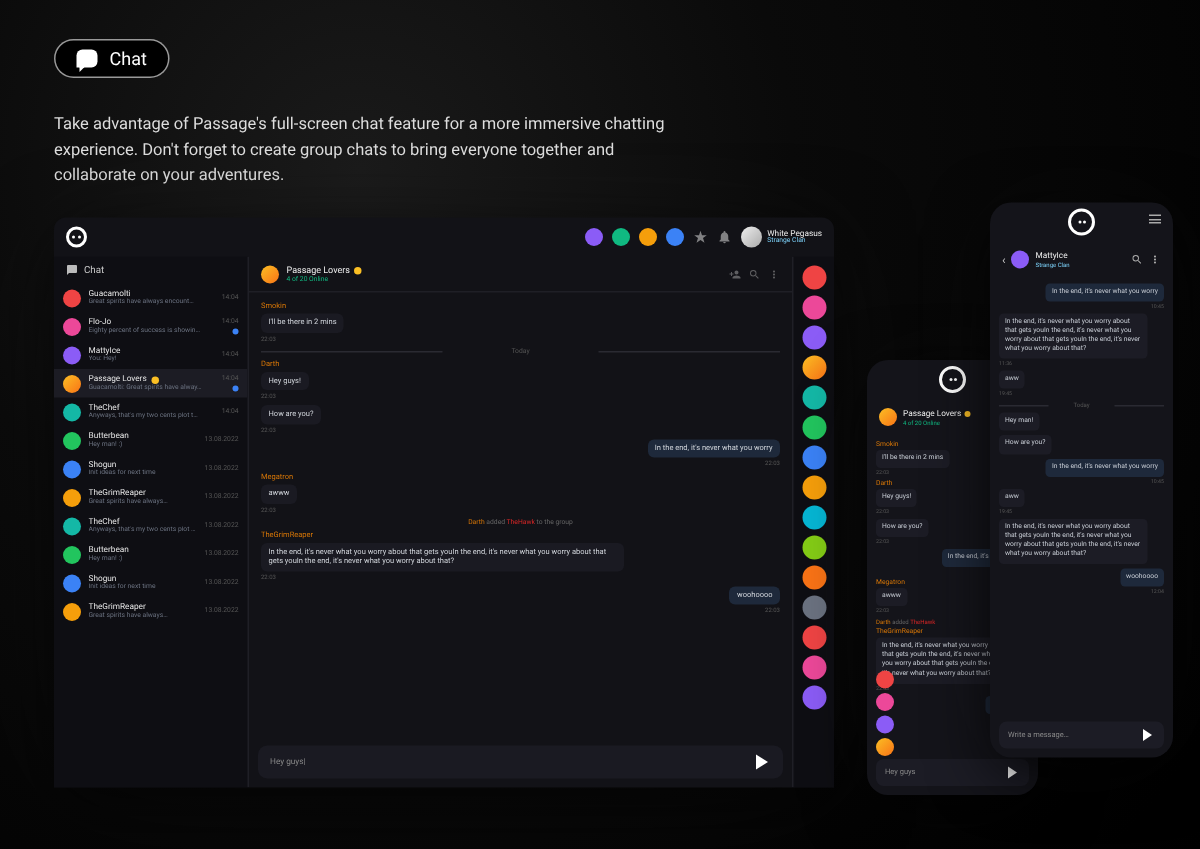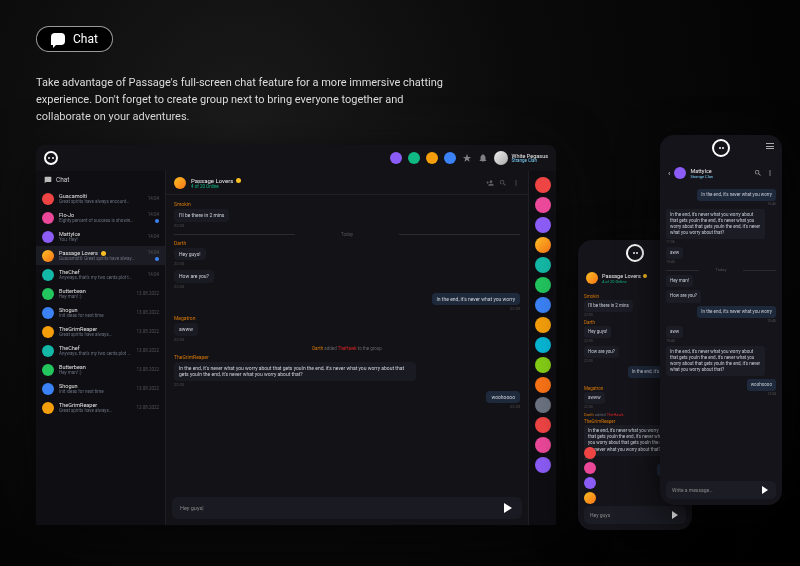--- a/index.html
+++ b/index.html
@@ -503,21 +503,21 @@
 </head>
 <body>
 
 <div class="header-area">
   <div class="chat-pill">
     <span class="icon-bubble"></span>
     <span>Chat</span>
   </div>
 </div>
 
-<div class="description">Take advantage of Passage's full-screen chat feature for a more immersive chatting experience. Don't forget to create group next to bring everyone together and collaborate on your adventures.</div>
+<div class="description">Take advantage of Passage's full-screen chat feature for a more immersive chatting experience. Don't forget to create group chats to bring everyone together and collaborate on your adventures.</div>
 
 <div class="desktop-card">
   <div class="d-topbar">
     <div class="logo-dot"></div>
     <div class="d-topbar-spacer"></div>
     <div class="top-ava a1"></div>
     <div class="top-ava a2"></div>
     <div class="top-ava a3"></div>
     <div class="top-ava a4"></div>
     <svg class="top-icon" viewBox="0 0 24 24">

